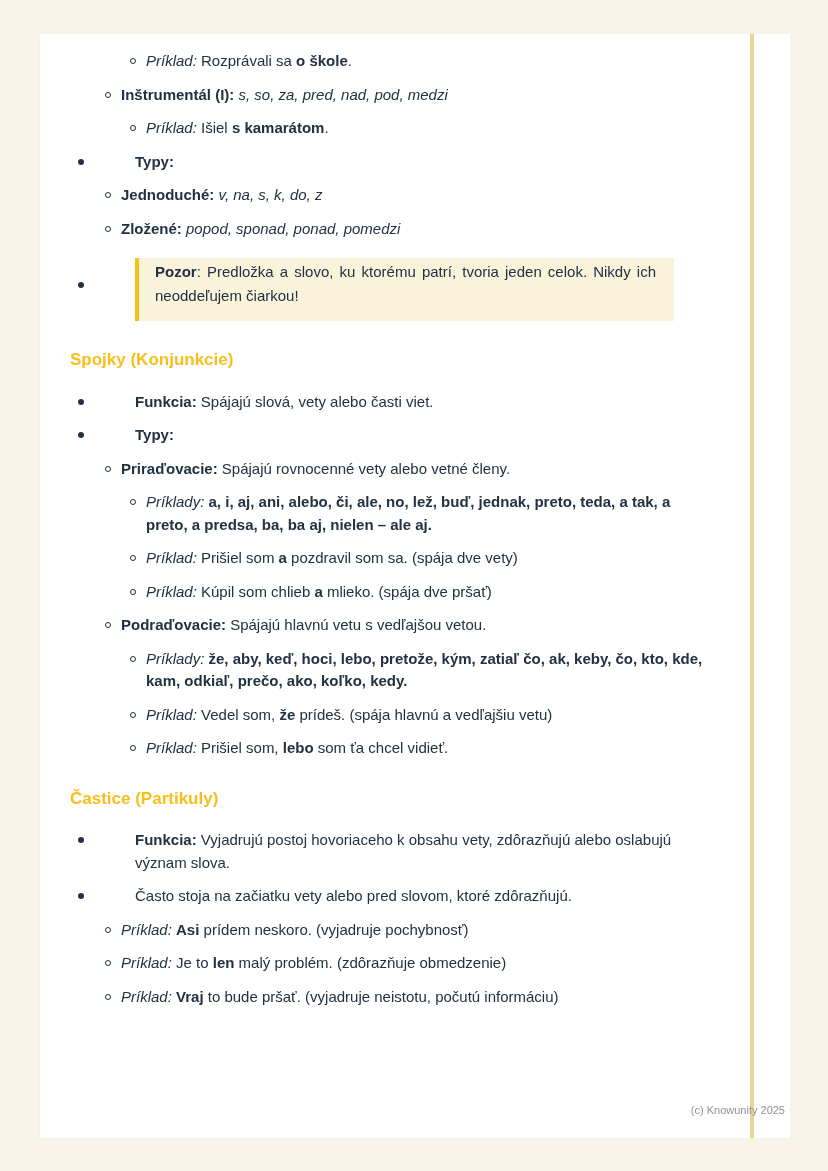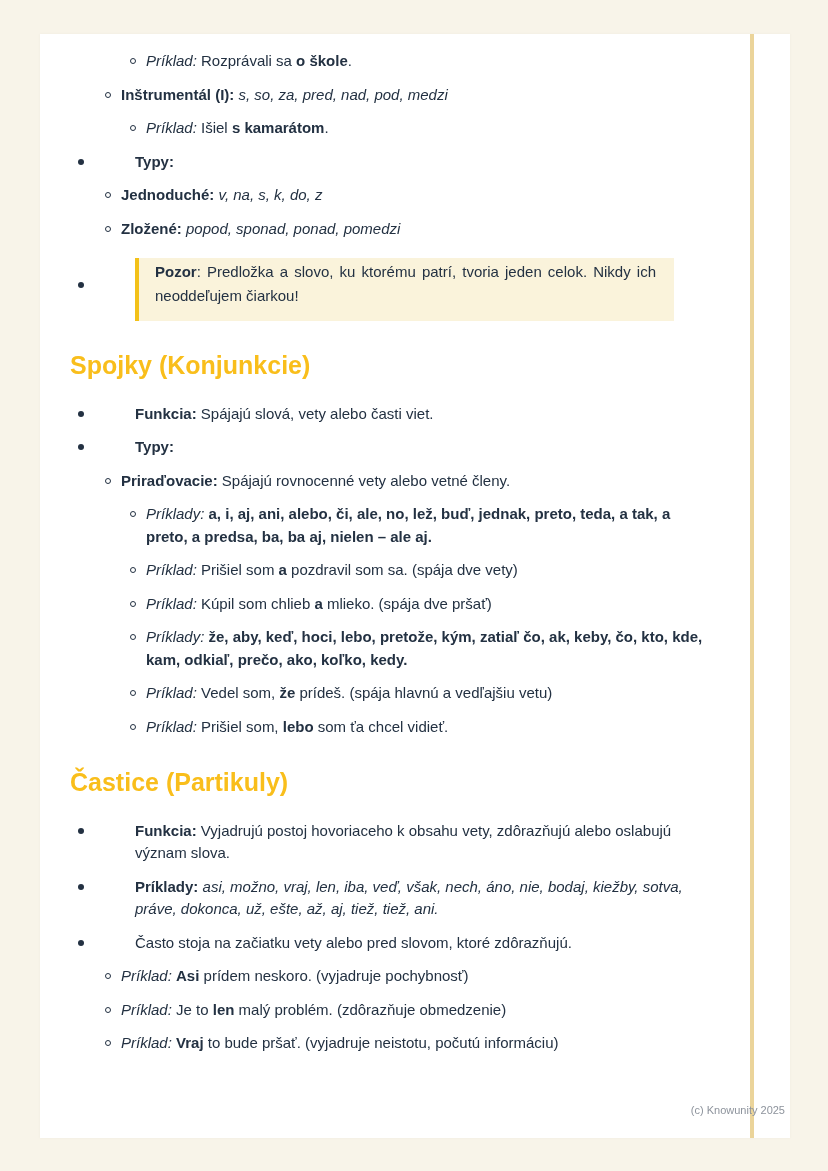--- a/index.html
+++ b/index.html
@@ -28,21 +28,21 @@
   .content {
     position:relative;
     padding:16px 74px 0 0;
     color: var(--text, #233142);
     font-size:15px;
     line-height:1.5;
     z-index:0;
   }
   .heading {
     color: var(--accent, #F9BE1B);
-    font-size:25px;
+    font-size:17px;
     font-weight:700;
     margin:26px 0 18px 30px;
   }
   .li { display:flex; margin-bottom:11px; }
   .lvl1 { padding-left:38px;gap:41px; }
   .lvl2 { padding-left:65px; }
   .lvl3 { padding-left:90px; }
   .marker {
     flex:0 0 auto;
     width:6px; height:6px;
@@ -126,40 +126,40 @@
           <div class="itext"><span class="i">Príklady:</span><span> </span><span class="b">a, i, aj, ani, alebo, či, ale, no, lež, buď, jednak, preto, teda, a tak, a preto, a predsa, ba, ba aj, nielen – ale aj.</span></div>
         </div>
         <div class="li lvl3">
           <span class="marker circle"></span>
           <div class="itext"><span class="i">Príklad:</span><span> Prišiel som </span><span class="b">a</span><span> pozdravil som sa. (spája dve vety)</span></div>
         </div>
         <div class="li lvl3">
           <span class="marker circle"></span>
           <div class="itext"><span class="i">Príklad:</span><span> Kúpil som chlieb </span><span class="b">a</span><span> mlieko. (spája dve pršať)</span></div>
         </div>
+        <div class="li lvl2">
+          <span class="marker circle"></span>
+          <div class="itext"><span class="b">Podraďovacie:</span><span> Spájajú hlavnú vetu s vedľajšou vetou.</span></div>
+        </div>
         <div class="li lvl3">
           <span class="marker circle"></span>
           <div class="itext"><span class="i">Príklady:</span><span> </span><span class="b">že, aby, keď, hoci, lebo, pretože, kým, zatiaľ čo, ak, keby, čo, kto, kde, kam, odkiaľ, prečo, ako, koľko, kedy.</span></div>
         </div>
         <div class="li lvl3">
           <span class="marker circle"></span>
           <div class="itext"><span class="i">Príklad:</span><span> Vedel som, </span><span class="b">že</span><span> prídeš. (spája hlavnú a vedľajšiu vetu)</span></div>
         </div>
         <div class="li lvl3">
           <span class="marker circle"></span>
           <div class="itext"><span class="i">Príklad:</span><span> Prišiel som, </span><span class="b">lebo</span><span> som ťa chcel vidieť.</span></div>
         </div>
         <h2 class="heading">Častice (Partikuly)</h2>
         <div class="li lvl1">
           <span class="marker disc"></span>
           <div class="itext"><span class="b">Funkcia:</span><span> Vyjadrujú postoj hovoriaceho k obsahu vety, zdôrazňujú alebo oslabujú význam slova.</span></div>
-        </div>
-        <div class="li lvl1">
-          <span class="marker disc"></span>
-          <div class="itext"><span class="b">Príklady:</span><span class="i"> asi, možno, vraj, len, iba, veď, však, nech, áno, nie, bodaj, kiežby, sotva, práve, dokonca, už, ešte, až, aj, tiež, tiež, ani.</span></div>
         </div>
         <div class="li lvl1">
           <span class="marker disc"></span>
           <div class="itext"><span>Často stoja na začiatku vety alebo pred slovom, ktoré zdôrazňujú.</span></div>
         </div>
         <div class="li lvl2">
           <span class="marker circle"></span>
           <div class="itext"><span class="i">Príklad:</span><span> </span><span class="b">Asi</span><span> prídem neskoro. (vyjadruje pochybnosť)</span></div>
         </div>
         <div class="li lvl2">

